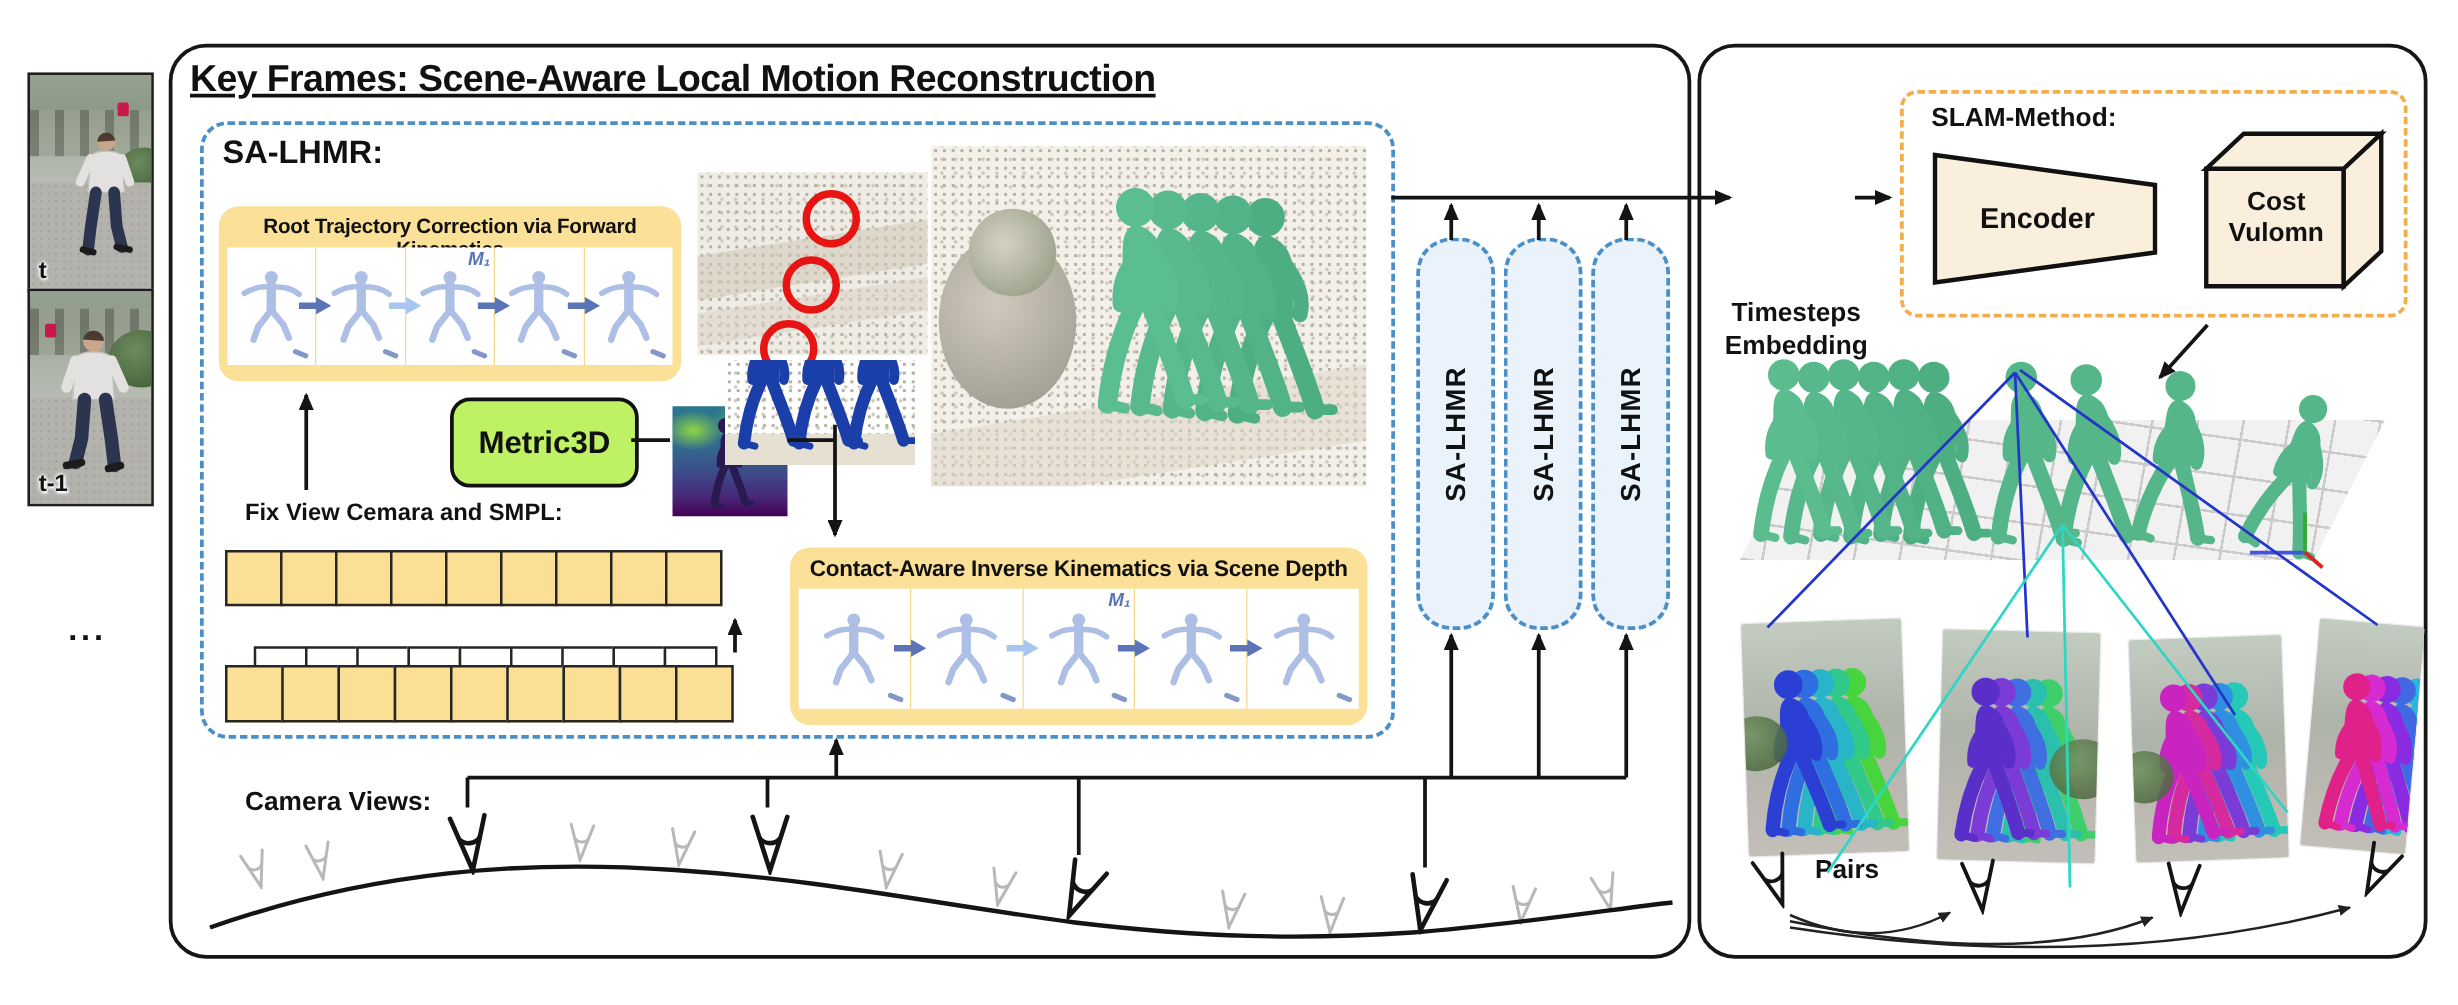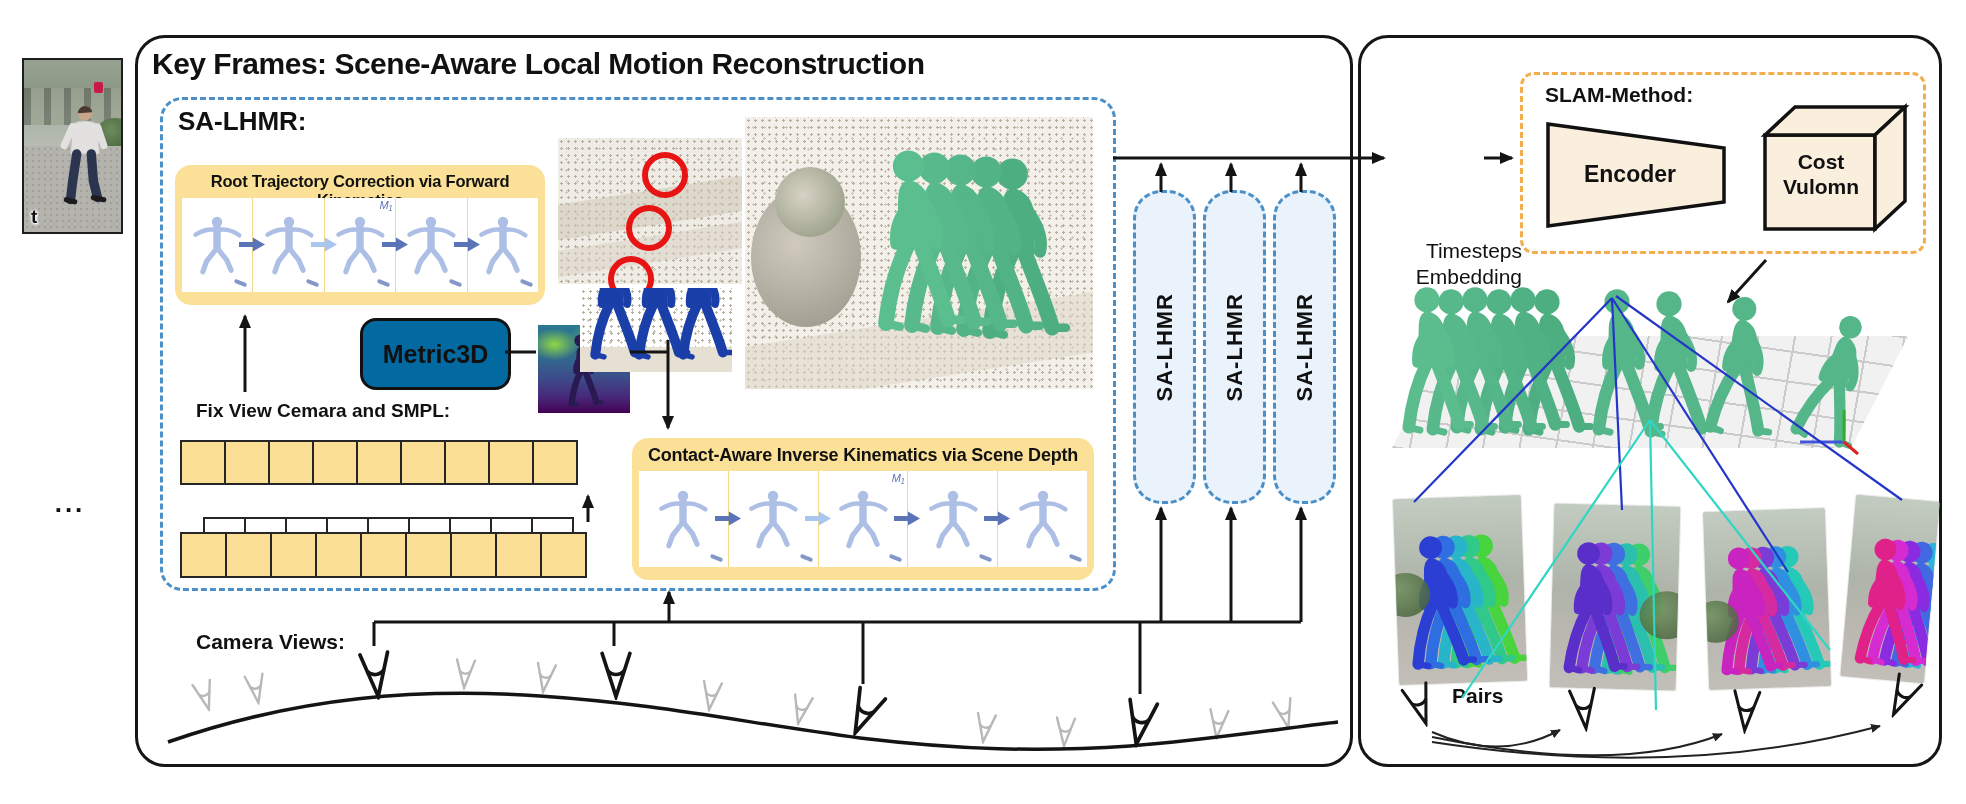--- a/index.html
+++ b/index.html
@@ -18,43 +18,43 @@
   .p-ground{position:absolute;left:0;bottom:0;width:100%;height:50%;
     background-color:#b4b2ad;
     background-image:radial-gradient(#a29f99 1px,transparent 1.2px);background-size:6px 6px;}
   .p-sign{position:absolute;width:9px;height:11px;background:#c81a4a;border-radius:2px;}
   .p-label{position:absolute;left:7px;bottom:4px;font-size:19px;font-weight:bold;color:#111;
     text-shadow:0 0 3px #fff,0 0 3px #fff,0 0 4px #fff,1px 1px 2px #fff;}
   .ellipsis{position:absolute;font-size:26px;font-weight:bold;letter-spacing:3px;color:#111;}
 
   
   .panel{position:absolute;border:3.5px solid #161616;border-radius:30px;background:#fff;}
-  .big-title{position:absolute;font-weight:bold;letter-spacing:-0.5px;}
+  .big-title{position:absolute;font-weight:bold;letter-spacing:-0.5px;text-decoration:underline;}
   .dashed-box{position:absolute;border:3.5px dashed #4a8fc7;border-radius:22px;}
 
   
   .module{position:absolute;background:#fbe198;border-radius:16px;}
   .m-title{font-weight:bold;text-align:center;padding-top:7px;letter-spacing:-0.2px;}
   .m-figs{position:absolute;left:7px;right:7px;top:33px;bottom:13px;background:#fff;display:flex;}
   .figcell{flex:1;position:relative;display:flex;align-items:center;justify-content:center;border-left:1px solid #f3d98c;}
   .figcell:first-child{border-left:none;}
   .fig{width:52px;height:62px;color:#aebfe6;}
   .figcell .arr{position:absolute;left:-14px;top:50%;margin-top:-9px;width:26px;height:17px;color:#5b74b8;z-index:2;}
   .figcell .arr.light{color:#a9c6ef;}
   .figcell::after{content:'';position:absolute;right:5px;bottom:7px;width:13px;height:4px;background:#5b74b8;opacity:.75;transform:rotate(22deg);border-radius:2px;}
-  .m1{position:absolute;top:1px;right:3px;font-size:11px;color:#5b74b8;font-style:italic;font-weight:normal;}
+  .m1{position:absolute;top:1px;right:3px;font-size:15px;color:#5b74b8;font-style:italic;font-weight:bold;}
 
   
   .cellrow{position:absolute;display:flex;}
   .cell{box-sizing:border-box;border:2px solid #262626;background:#fbdf94;margin-left:-2px;}
   .cell:first-child{margin-left:0;}
   .cell.white{background:#fff;}
   .rowlabel{position:absolute;font-weight:bold;font-size:19px;}
 
-  .metric3d{position:absolute;background:#0369a1;border:3px solid #111;border-radius:16px;
+  .metric3d{position:absolute;background:#bef264;border:3px solid #111;border-radius:16px;
     display:flex;align-items:center;justify-content:center;font-weight:bold;font-size:25px;}
 
   
   .pcloud{position:absolute;background-color:#efece6;
     background-image:radial-gradient(#b6af9f 1.2px,transparent 1.4px),radial-gradient(#cfc8b8 1.2px,transparent 1.4px);
     background-size:7px 7px,11px 11px;background-position:0 0,3px 5px;overflow:hidden;}
   .band{position:absolute;background:#cfc8b6;opacity:.55;transform:rotate(-9deg);}
   .redring{position:absolute;width:34px;height:34px;border:6px solid #e81313;border-radius:50%;background:transparent;}
   .depth{position:absolute;overflow:hidden;
     background:
@@ -148,20 +148,31 @@
     <div class="p-build"></div>
     <div class="p-bush" style="right:-14px;top:34%;width:40px;height:34px"></div>
     <div class="p-ground"></div>
     <div class="p-sign" style="left:70px;top:22px"></div>
     <svg class="abs" style="left:34px;top:44px;width:52px;height:104px">
         <use href="#hoodie"></use>
       </svg>
     <span class="p-label">t</span>
   </div>
 
+  <div class="photo" style="left:22px;top:231px;height:170px">
+    <div class="p-top"></div>
+    <div class="p-build" style="top:8%"></div>
+    <div class="p-bush" style="right:-18px;top:18%;width:52px;height:46px"></div>
+    <div class="p-ground"></div>
+    <div class="p-sign" style="left:12px;top:26px"></div>
+    <svg class="abs" style="left:22px;top:28px;width:60px;height:122px;transform:scaleX(-1)">
+        <use href="#hoodie"></use>
+      </svg>
+    <span class="p-label">t-1</span>
+  </div>
 
   <div class="ellipsis" style="left:40px;top:488px;width:60px;text-align:center">...</div>
 
 
   <div class="panel" style="left:135px;top:35px;width:1212px;height:726px"></div>
   <div class="big-title" style="left:152px;top:47px;font-size:30px">Key Frames: Scene-Aware Local Motion Reconstruction</div>
 
   <div class="dashed-box" style="left:160px;top:97px;width:950px;height:488px"></div>
   <div class="abs" style="left:178px;top:106px;font-size:26px;font-weight:bold">SA-LHMR:</div>
 
@@ -382,21 +393,21 @@
     </svg>
   <svg class="cam g" style="left:1205px;top:708px;transform:rotate(6deg)">
       <use href="#cam-sym"></use>
     </svg>
   <svg class="cam g" style="left:1272px;top:698px;transform:rotate(-14deg)">
       <use href="#cam-sym"></use>
     </svg>
 
   <div class="panel" style="left:1358px;top:35px;width:578px;height:726px"></div>
 
-  <div class="abs" style="left:1352px;top:238px;width:170px;text-align:right;font-weight:normal;font-size:21px;line-height:26px">
+  <div class="abs" style="left:1352px;top:238px;width:170px;text-align:center;font-weight:bold;font-size:21px;line-height:26px">
     <div>Timesteps</div>
     <div>Embedding</div>
   </div>
 
   <div class="slam-box" style="left:1520px;top:72px;width:400px;height:176px">
     <div class="abs" style="left:22px;top:8px;font-weight:bold;font-size:21px">SLAM-Method:</div>
     <div class="abs" style="left:22px;top:46px;width:182px;height:108px">
       <svg width="182" height="108">
           <polygon points="3,3 179,27 179,81 3,105" fill="#faeedd" stroke="#111" stroke-width="3.5"></polygon>
         </svg>

